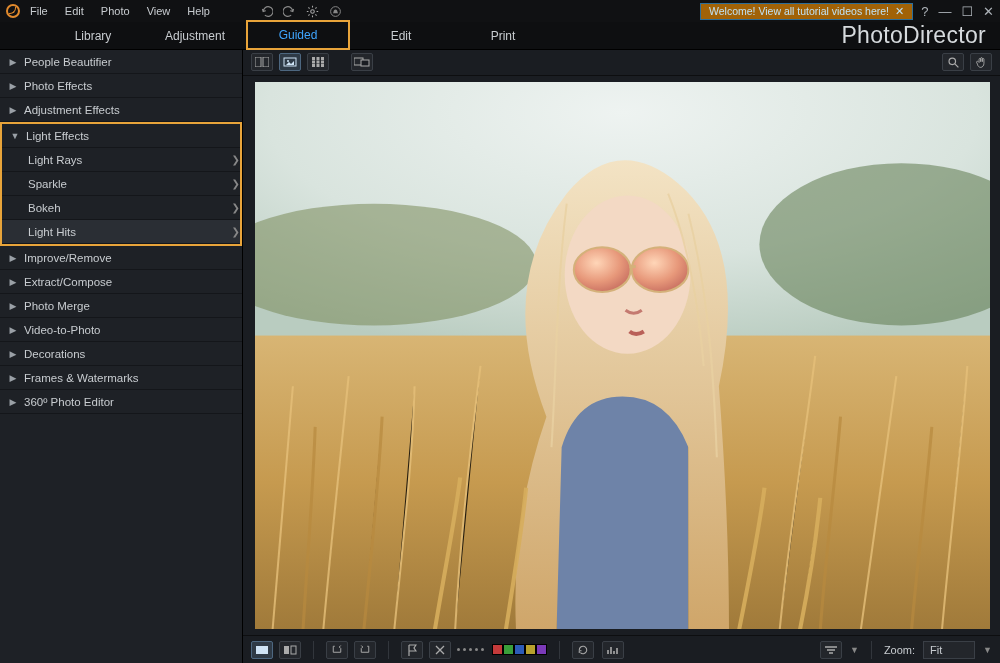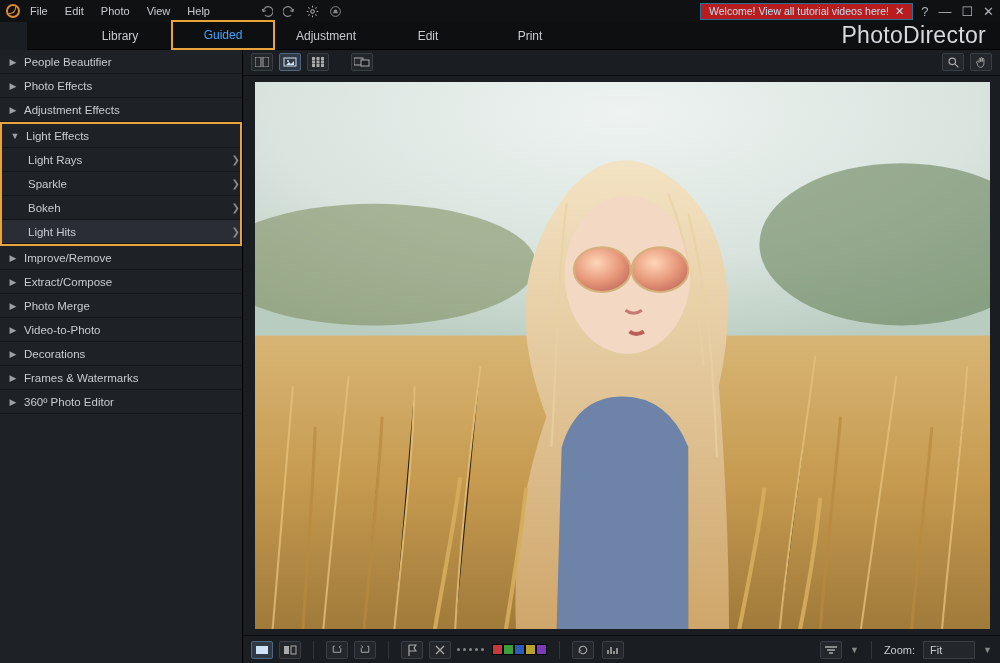--- a/index.html
+++ b/index.html
@@ -6,27 +6,27 @@
   body { width: 1000px; height: 663px; background: #1a1d22; color: #c8ccd0; overflow: hidden; position: relative; }
 
   
   .titlebar { height: 22px; background: #101113; display: flex; align-items: center; padding: 0 6px; font-size: 11px; position: relative; }
   .app-icon { width: 14px; height: 14px; border-radius: 50%; border: 2px solid #e18a2d; margin-right: 10px; position: relative; }
   .app-icon::after { content: ""; position: absolute; width: 6px; height: 6px; border: 1.5px solid #e18a2d; border-top: none; border-left: none; border-radius: 0 0 6px 0; top: 1px; left: 1px; }
   .menubar span { margin-right: 14px; cursor: pointer; color: #c8ccd0; }
   .tb-center { position: absolute; left: 260px; top: 0; height: 22px; display: flex; align-items: center; gap: 10px; color: #888; }
   .tb-center svg { display: block; }
   .tb-right { margin-left: auto; display: flex; align-items: center; gap: 8px; }
-  .banner { background: #b91c1c; color: #bfe2f5; border: 1px solid #2c6e9a; font-size: 10.5px; padding: 1px 8px; display: flex; align-items: center; gap: 6px; }
+  .banner { background: #a16207; color: #bfe2f5; border: 1px solid #2c6e9a; font-size: 10.5px; padding: 1px 8px; display: flex; align-items: center; gap: 6px; }
   .banner .x { cursor: pointer; font-size: 11px; }
   .win-icons { display: flex; gap: 10px; color: #aeb4ba; font-size: 13px; }
   .win-icons span, .win-icons svg { cursor: pointer; }
 
   
-  .modebar { height: 28px; background: #0e0f11; display: flex; align-items: center; border-bottom: 1px solid #000; margin-left: 27px; }
+  .modebar { height: 28px; background: #0e0f11; display: flex; align-items: center; border-bottom: 1px solid #000; }
   .modebar .tab { flex: none; width: 102px; text-align: center; font-size: 12px; color: #c8ccd0; line-height: 28px; cursor: pointer; }
   .modebar .tab:first-of-type { margin-left: 42px; }
   .modebar .tab.guided { color: #3fa6ff; border: 2px solid #e8a43a; width: 104px; height: 30px; line-height: 26px; margin-top: -1px; position: relative; z-index: 10; }
   .brand { margin-left: auto; margin-right: 14px; font-size: 23px; font-weight: 300; color: #d6dadd; letter-spacing: 0.3px; }
 
   
   .main { display: flex; height: calc(663px - 22px - 28px); }
 
   
   .sidebar { width: 243px; background: #1e2126; display: flex; flex-direction: column; border-right: 1px solid #000; }
@@ -105,22 +105,22 @@
       <span>?</span>
       <span>—</span>
       <span>☐</span>
       <span>✕</span>
     </div>
   </div>
 </div>
 
 <div class="modebar">
   <div class="tab">Library</div>
+  <div class="tab">Adjustment</div>
   <div class="tab guided">Guided</div>
-  <div class="tab">Adjustment</div>
   <div class="tab">Edit</div>
   <div class="tab">Print</div>
   <div class="brand">PhotoDirector</div>
 </div>
 
 <div class="main">
 
   <div class="sidebar">
     <div class="side-item">
         <span class="chev">▶</span>

